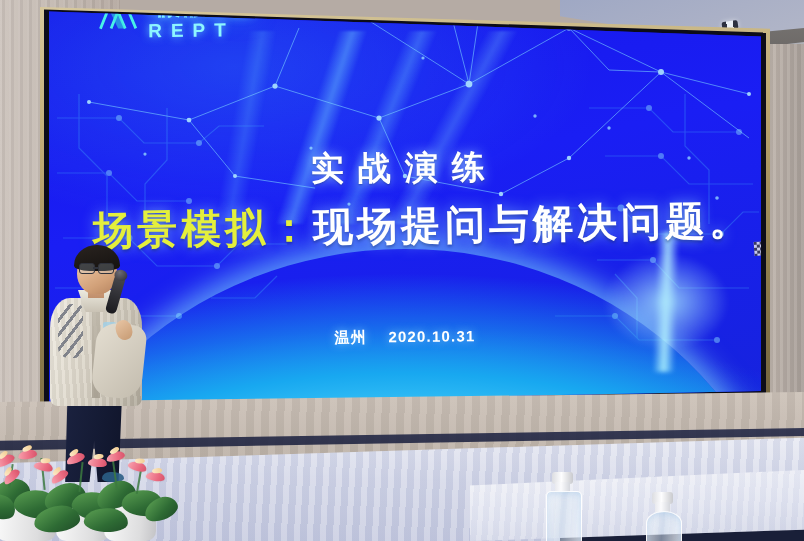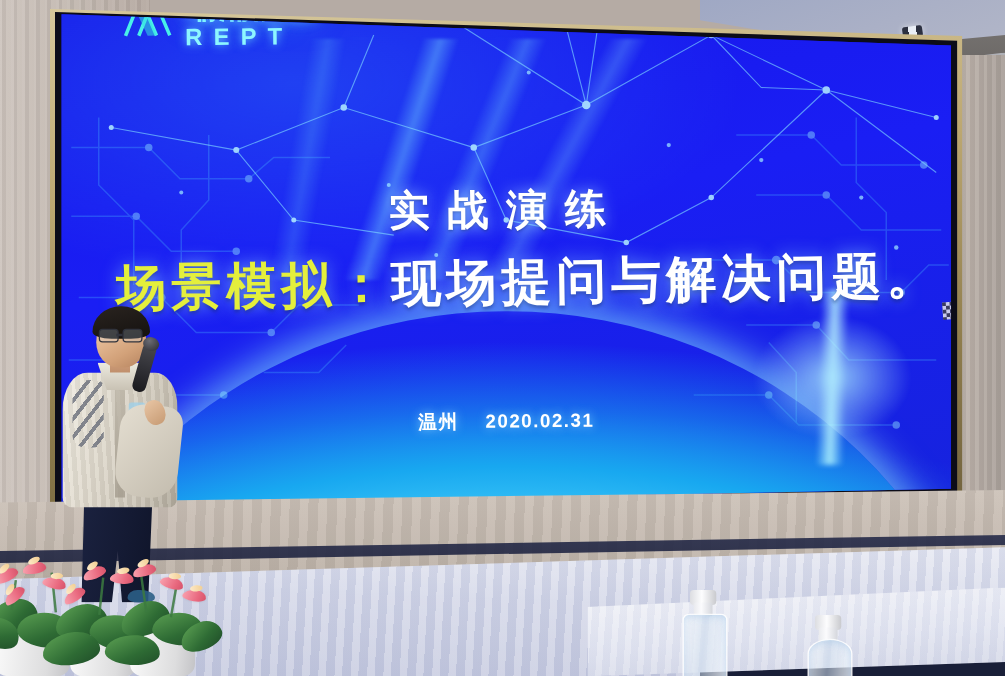--- a/index.html
+++ b/index.html
@@ -325,21 +325,21 @@
 
       <div class="title1">实战演练</div>
 
       <div class="title2">
         <span class="hi">场景模拟：</span><span class="wh">现场提问与解决问题。</span>
       </div>
 
       <div class="meta">
         <span>温州</span>
         &nbsp;&nbsp;
-        <span>2020.02.31</span>
+        <span>2020.10.31</span>
       </div>
 
       <div class="glitch"></div>
     </div>
   </div>
 
   <div class="stage-wall"></div>
   <div class="floor-dark"></div>
   <div class="floor"></div>
   <div class="floor-blue-dark"></div>

